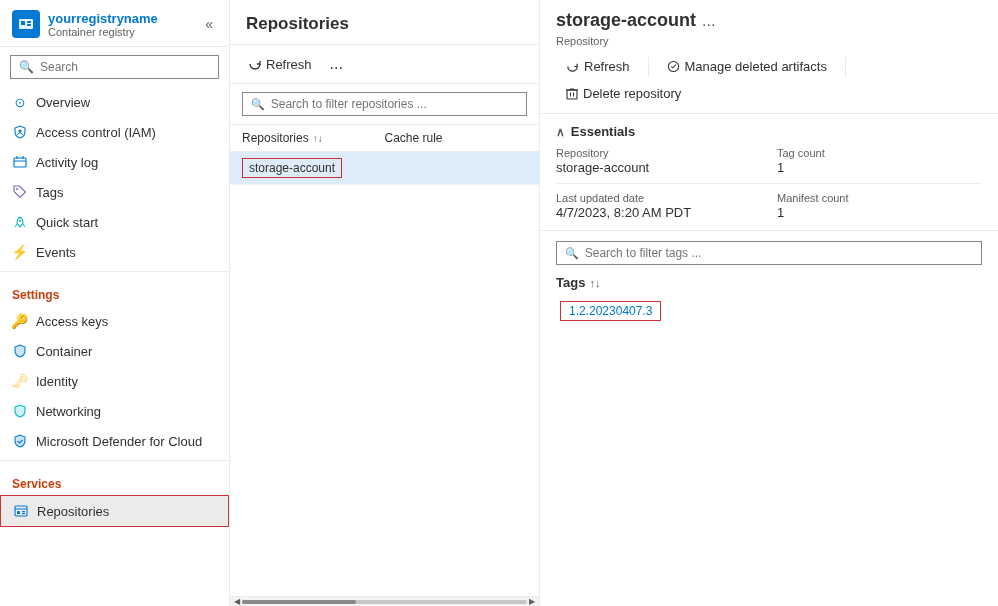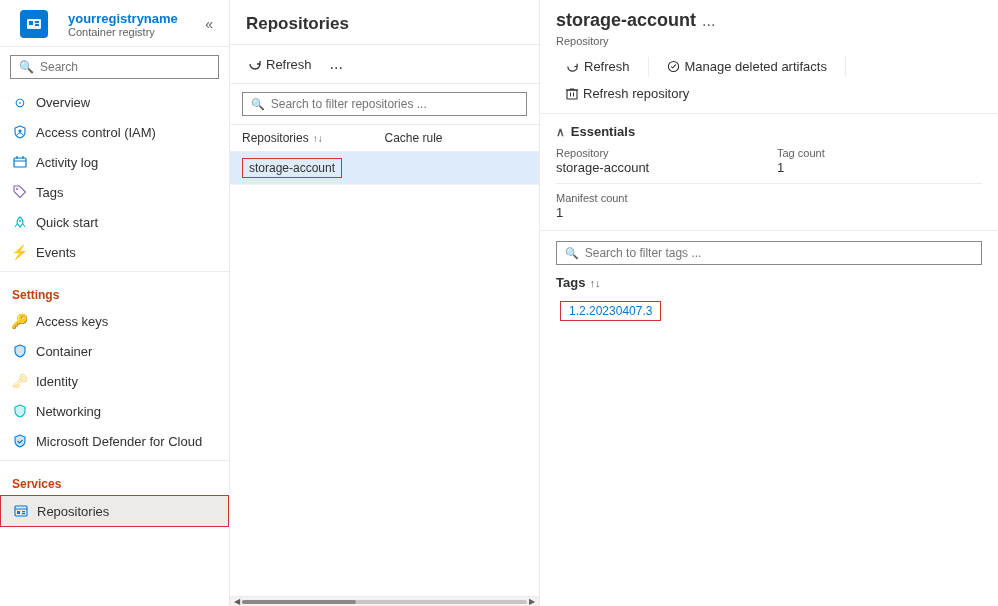--- a/index.html
+++ b/index.html
@@ -12,23 +12,23 @@
       background: #fff;
       border-right: 1px solid #edebe9;
       display: flex;
       flex-direction: column;
       overflow-y: auto;
       overflow-x: hidden;
     }
     .sidebar-header {
       display: flex;
       align-items: center;
-      padding: 10px 12px 8px 20px;
+      padding: 10px 12px 8px 12px;
       border-bottom: 1px solid #edebe9;
-      gap: 20px;
+      gap: 8px;
     }
     .registry-icon {
       width: 28px;
       height: 28px;
       background: #0078d4;
       border-radius: 4px;
       display: flex; align-items: center; justify-content: center;
     }
     .registry-icon svg { fill: white; }
     .sidebar-title-group { flex: 1; }
@@ -529,21 +529,21 @@
         </button>
         <div class="detail-tb-separator"></div>
         <button class="detail-tb-btn">
           <svg width="12" height="13" viewBox="0 0 12 13" fill="none">
             <rect x="1" y="3" width="10" height="9" rx="0.5" stroke="#323130" stroke-width="1.1" fill="none"></rect>
             <path d="M4 3V2h4v1" stroke="#323130" stroke-width="1"></path>
             <line x1="0" y1="3" x2="12" y2="3" stroke="#323130" stroke-width="1.1"></line>
             <line x1="4.5" y1="5.5" x2="4.5" y2="9.5" stroke="#323130" stroke-width="1"></line>
             <line x1="7.5" y1="5.5" x2="7.5" y2="9.5" stroke="#323130" stroke-width="1"></line>
           </svg>
-          <span>Refresh repository</span>
+          <span>Delete repository</span>
         </button>
       </div>
     </div>
 
     <div class="essentials-section">
       <div class="essentials-title">
         <span style="font-size:12px; color:#605e5c;">∧</span>
         <span>Essentials</span>
       </div>
       <div class="essentials-grid">
@@ -552,20 +552,24 @@
           <div class="essentials-value">storage-account</div>
         </div>
         <div class="essentials-item">
           <div class="essentials-label">Tag count</div>
           <div class="essentials-value">1</div>
         </div>
       </div>
       <hr class="essentials-divider">
       <div class="essentials-grid">
         <div class="essentials-item">
+          <div class="essentials-label">Last updated date</div>
+          <div class="essentials-value">4/7/2023, 8:20 AM PDT</div>
+        </div>
+        <div class="essentials-item">
           <div class="essentials-label">Manifest count</div>
           <div class="essentials-value">1</div>
         </div>
       </div>
     </div>
 
     <div class="tags-section">
       <div class="tags-filter-wrap">
         <span style="color:#605e5c; font-size:11px;">🔍</span>
         <input type="text" placeholder="Search to filter tags ..." style="">

